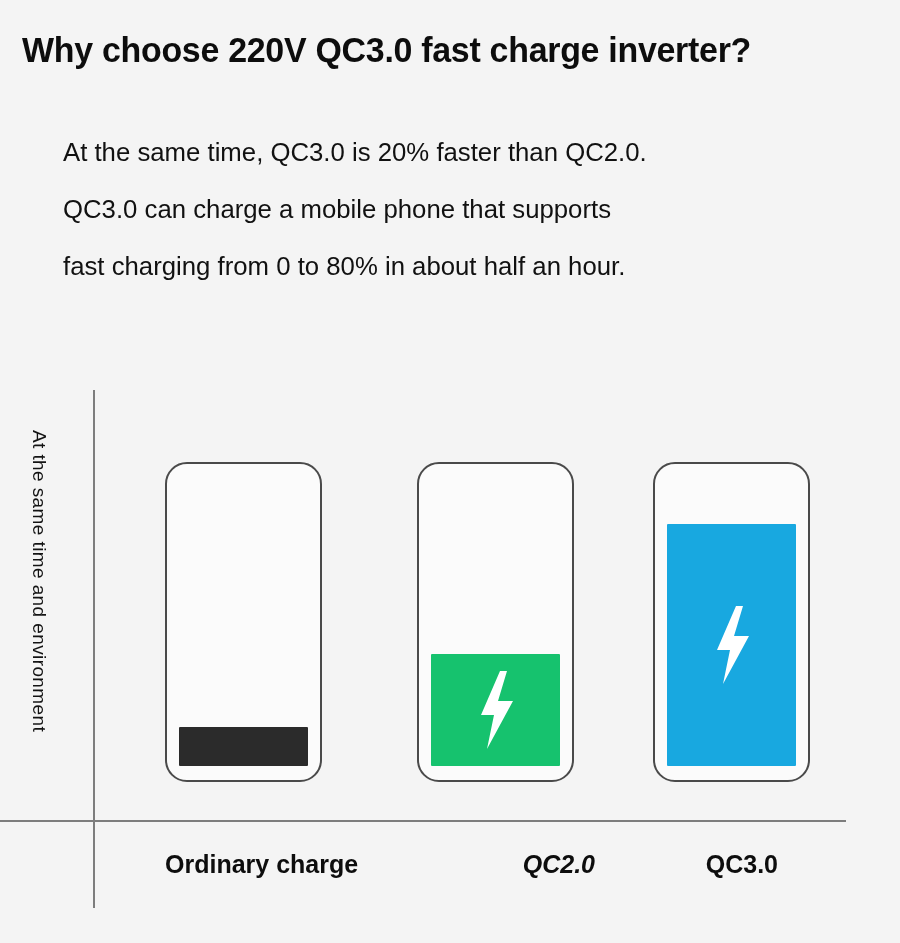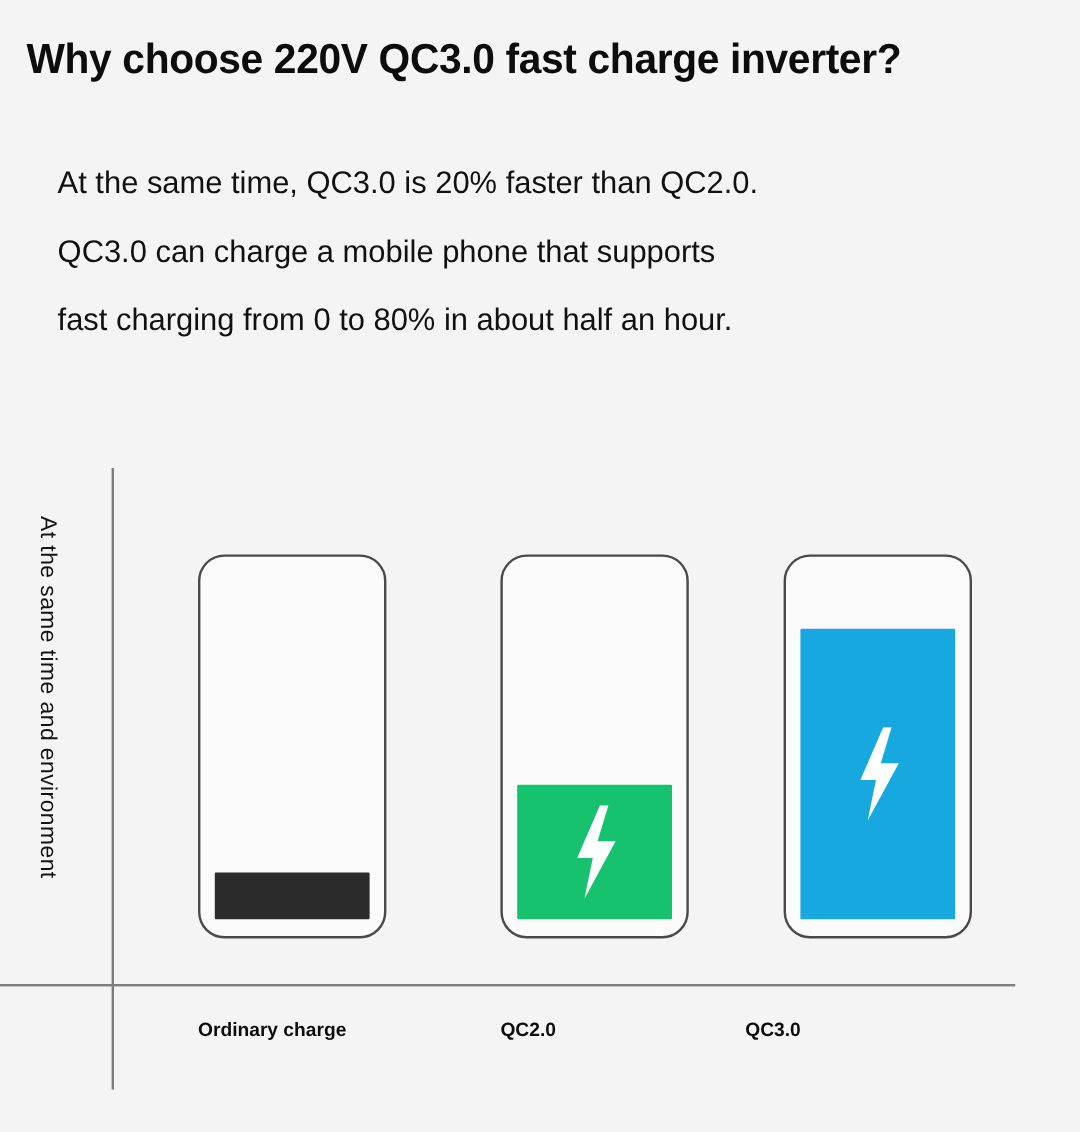--- a/index.html
+++ b/index.html
@@ -31,21 +31,21 @@
     letter-spacing: -0.3px;
     white-space: nowrap;
     color: #0d0d0d;
     transform: scaleX(0.97);
     transform-origin: left center;
   }
 
   
   .body-copy {
     position: absolute;
-    left: 48px;
+    left: 63px;
     top: 124px;
     width: 800px;
   }
   .body-line {
     font-size: 26px;
     line-height: 57px;
     color: #111;
     white-space: nowrap;
     transform: scaleX(0.99);
     transform-origin: left center;
@@ -112,24 +112,24 @@
     top: 50%;
     transform: translate(-50%, -50%);
     width: 46px;
     height: 78px;
   }
 
   
   .cat-label {
     position: absolute;
     top: 850px;
-    font-size: 16px;
+    font-size: 25px;
     font-weight: bold;
     color: #0d0d0d;
-    text-align: left;
+    text-align: right;
     white-space: nowrap;
   }
 </style>
 </head>
 <body style="background: rgb(244, 244, 244);">
 
 <div id="stage">
 
   <div class="headline">Why choose 220V QC3.0 fast charge inverter?</div>
 
@@ -160,17 +160,17 @@
 
     <div class="battery" id="bat2" style="left:653px;">
       <div class="battery-fill" id="fill2" style="height: 241.6px; background: rgb(24, 168, 224);">
         <svg class="bolt" viewBox="0 0 46 78">
           <polygon points="27,0 8,44 21,44 14,78 40,30 25,30 34,0" fill="#ffffff"></polygon>
         </svg>
       </div>
     </div>
 
     <div class="cat-label" style="left:165px;width:157px;">Ordinary charge</div>
-    <div class="cat-label" style="left:417px;width:157px;">QC2.0</div>
+    <div class="cat-label" style="left:438px;width:157px;font-style:italic;">QC2.0</div>
     <div class="cat-label" style="left:621px;width:157px;">QC3.0</div>
 
   </div>
 </div>
 
 </body></html>

